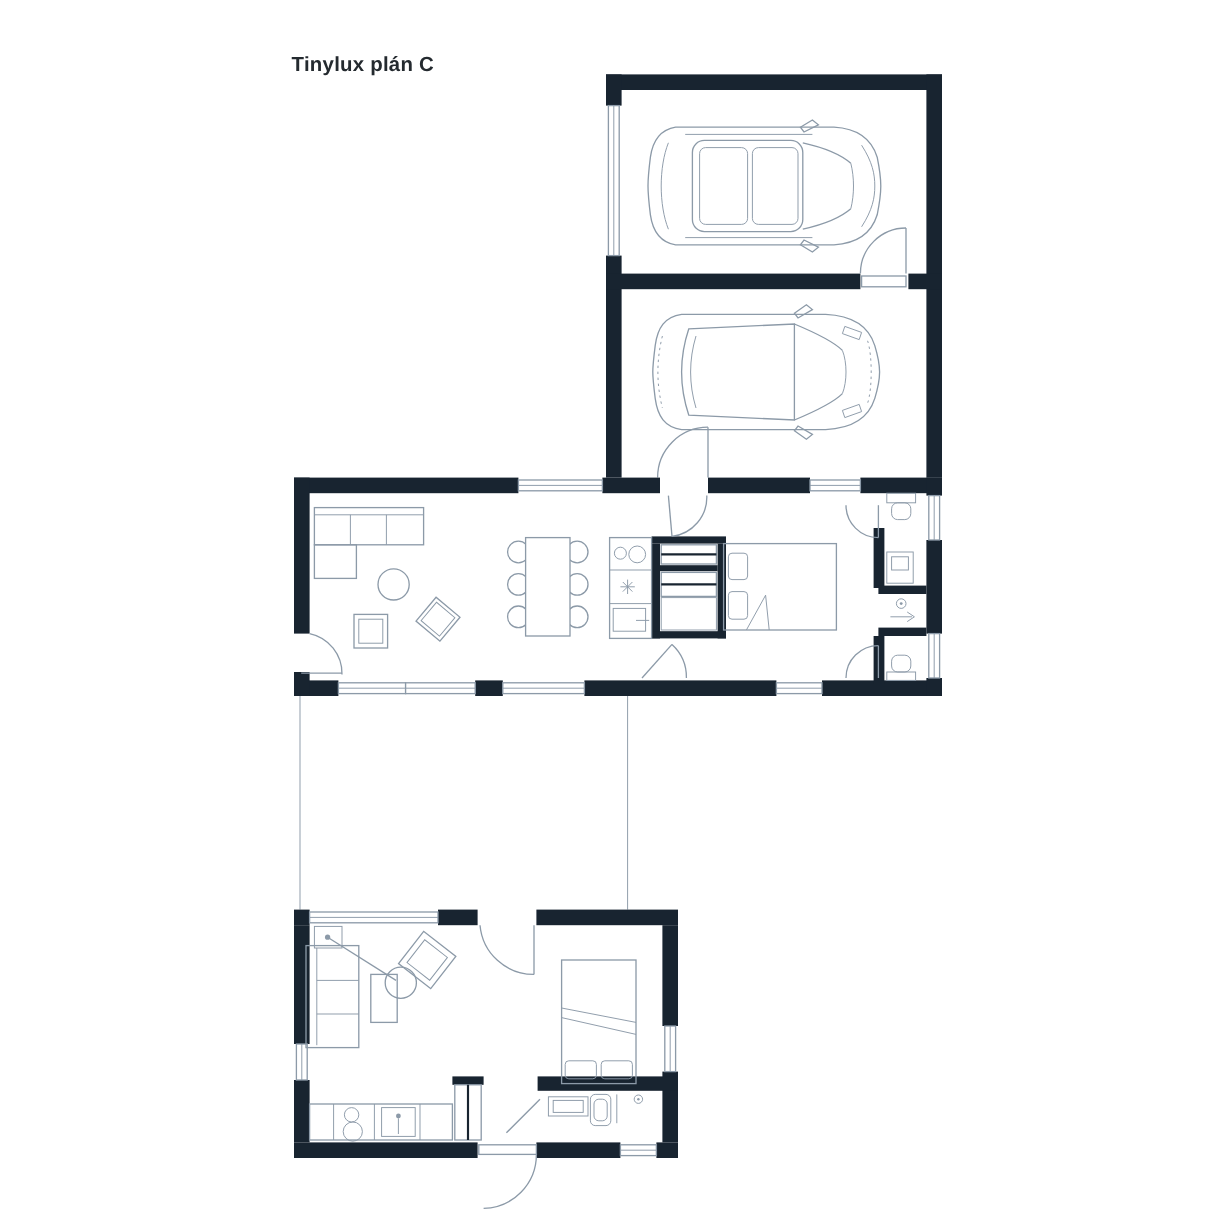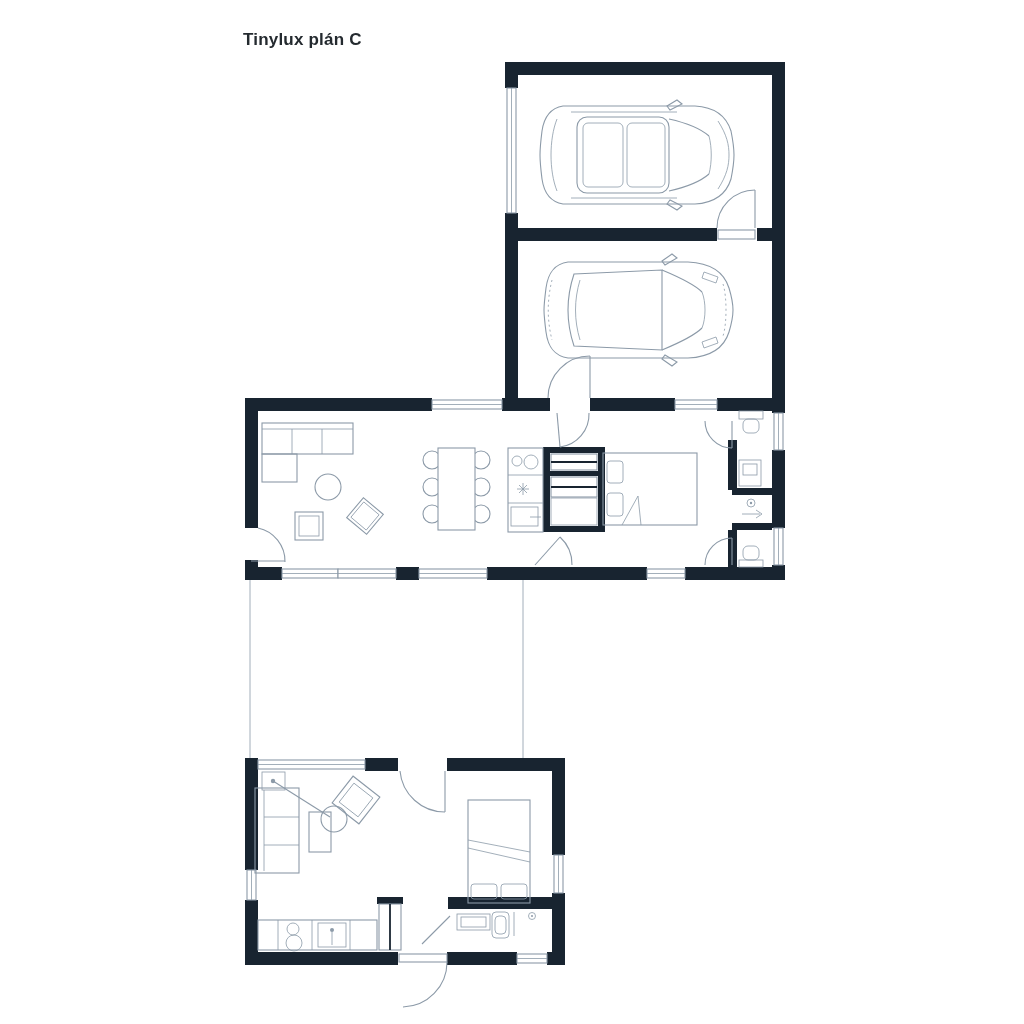--- a/index.html
+++ b/index.html
@@ -1,21 +1,21 @@
 <!DOCTYPE html>
 <html style="--background: #ffffff; --wall: #182430; --line: #8c9aa8; --title-text: #242a2f;"><head>
 <meta charset="utf-8">
 <style>
   :root{
     --background:#ffffff; --wall:#182430; --line:#8c9aa8; --title-text:#242a2f;
   }
   html,body{margin:0;padding:0;}
   body{background:var(--background);font-family:"Liberation Sans",sans-serif;}
   .canvas{position:relative;width:1024px;height:1024px;background:var(--background);overflow:hidden;}
-  .plan-title{position:absolute;left:243px;top:30px;font-size:17px;font-weight:700;color:var(--title-text);letter-spacing:.2px;}
+  .plan-title{position:absolute;left:243px;top:44px;font-size:17px;font-weight:700;color:var(--title-text);letter-spacing:.2px;}
   svg{position:absolute;left:0;top:0;}
   .wall{fill:var(--wall);stroke:none;}
   .ln{fill:none;stroke:var(--line);stroke-width:1.1;}
   .lnf{fill:#fff;stroke:var(--line);stroke-width:1.1;}
   .thin{stroke-width:0.8;}
   .rail{stroke:var(--wall);stroke-width:1.8;}
   .dash{stroke-dasharray:2,3;}
 </style>
 </head>
 <body>

